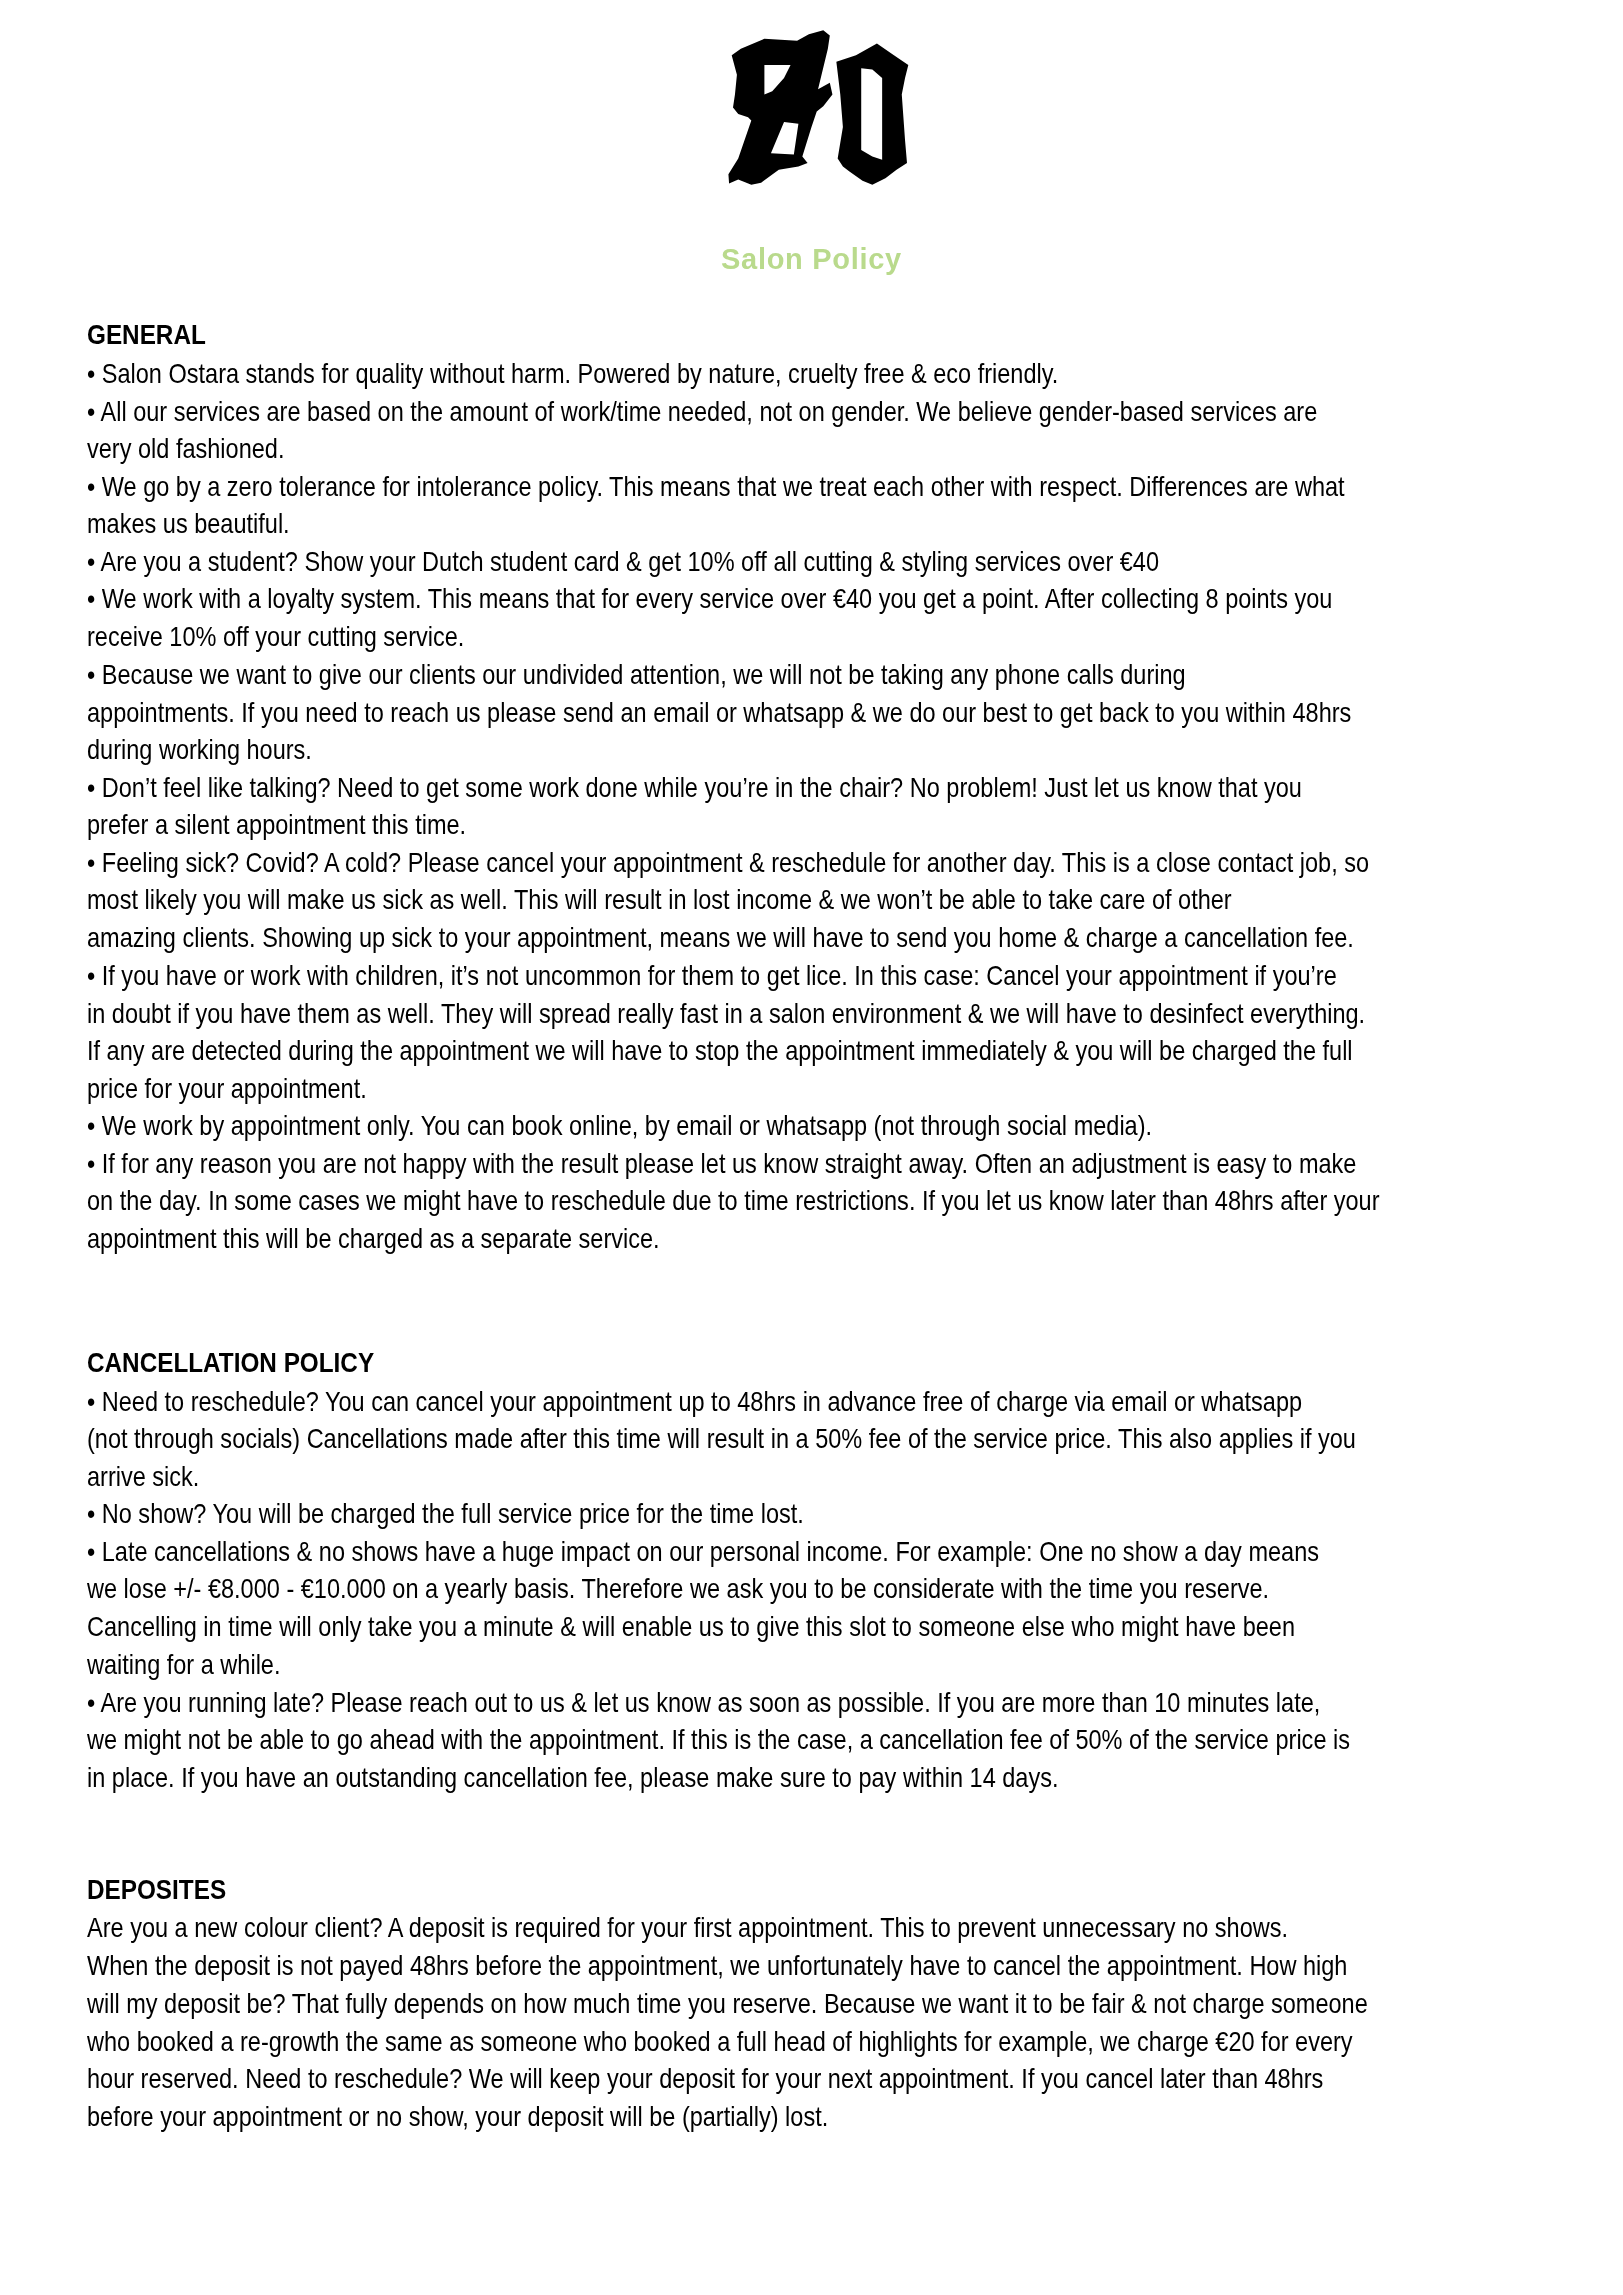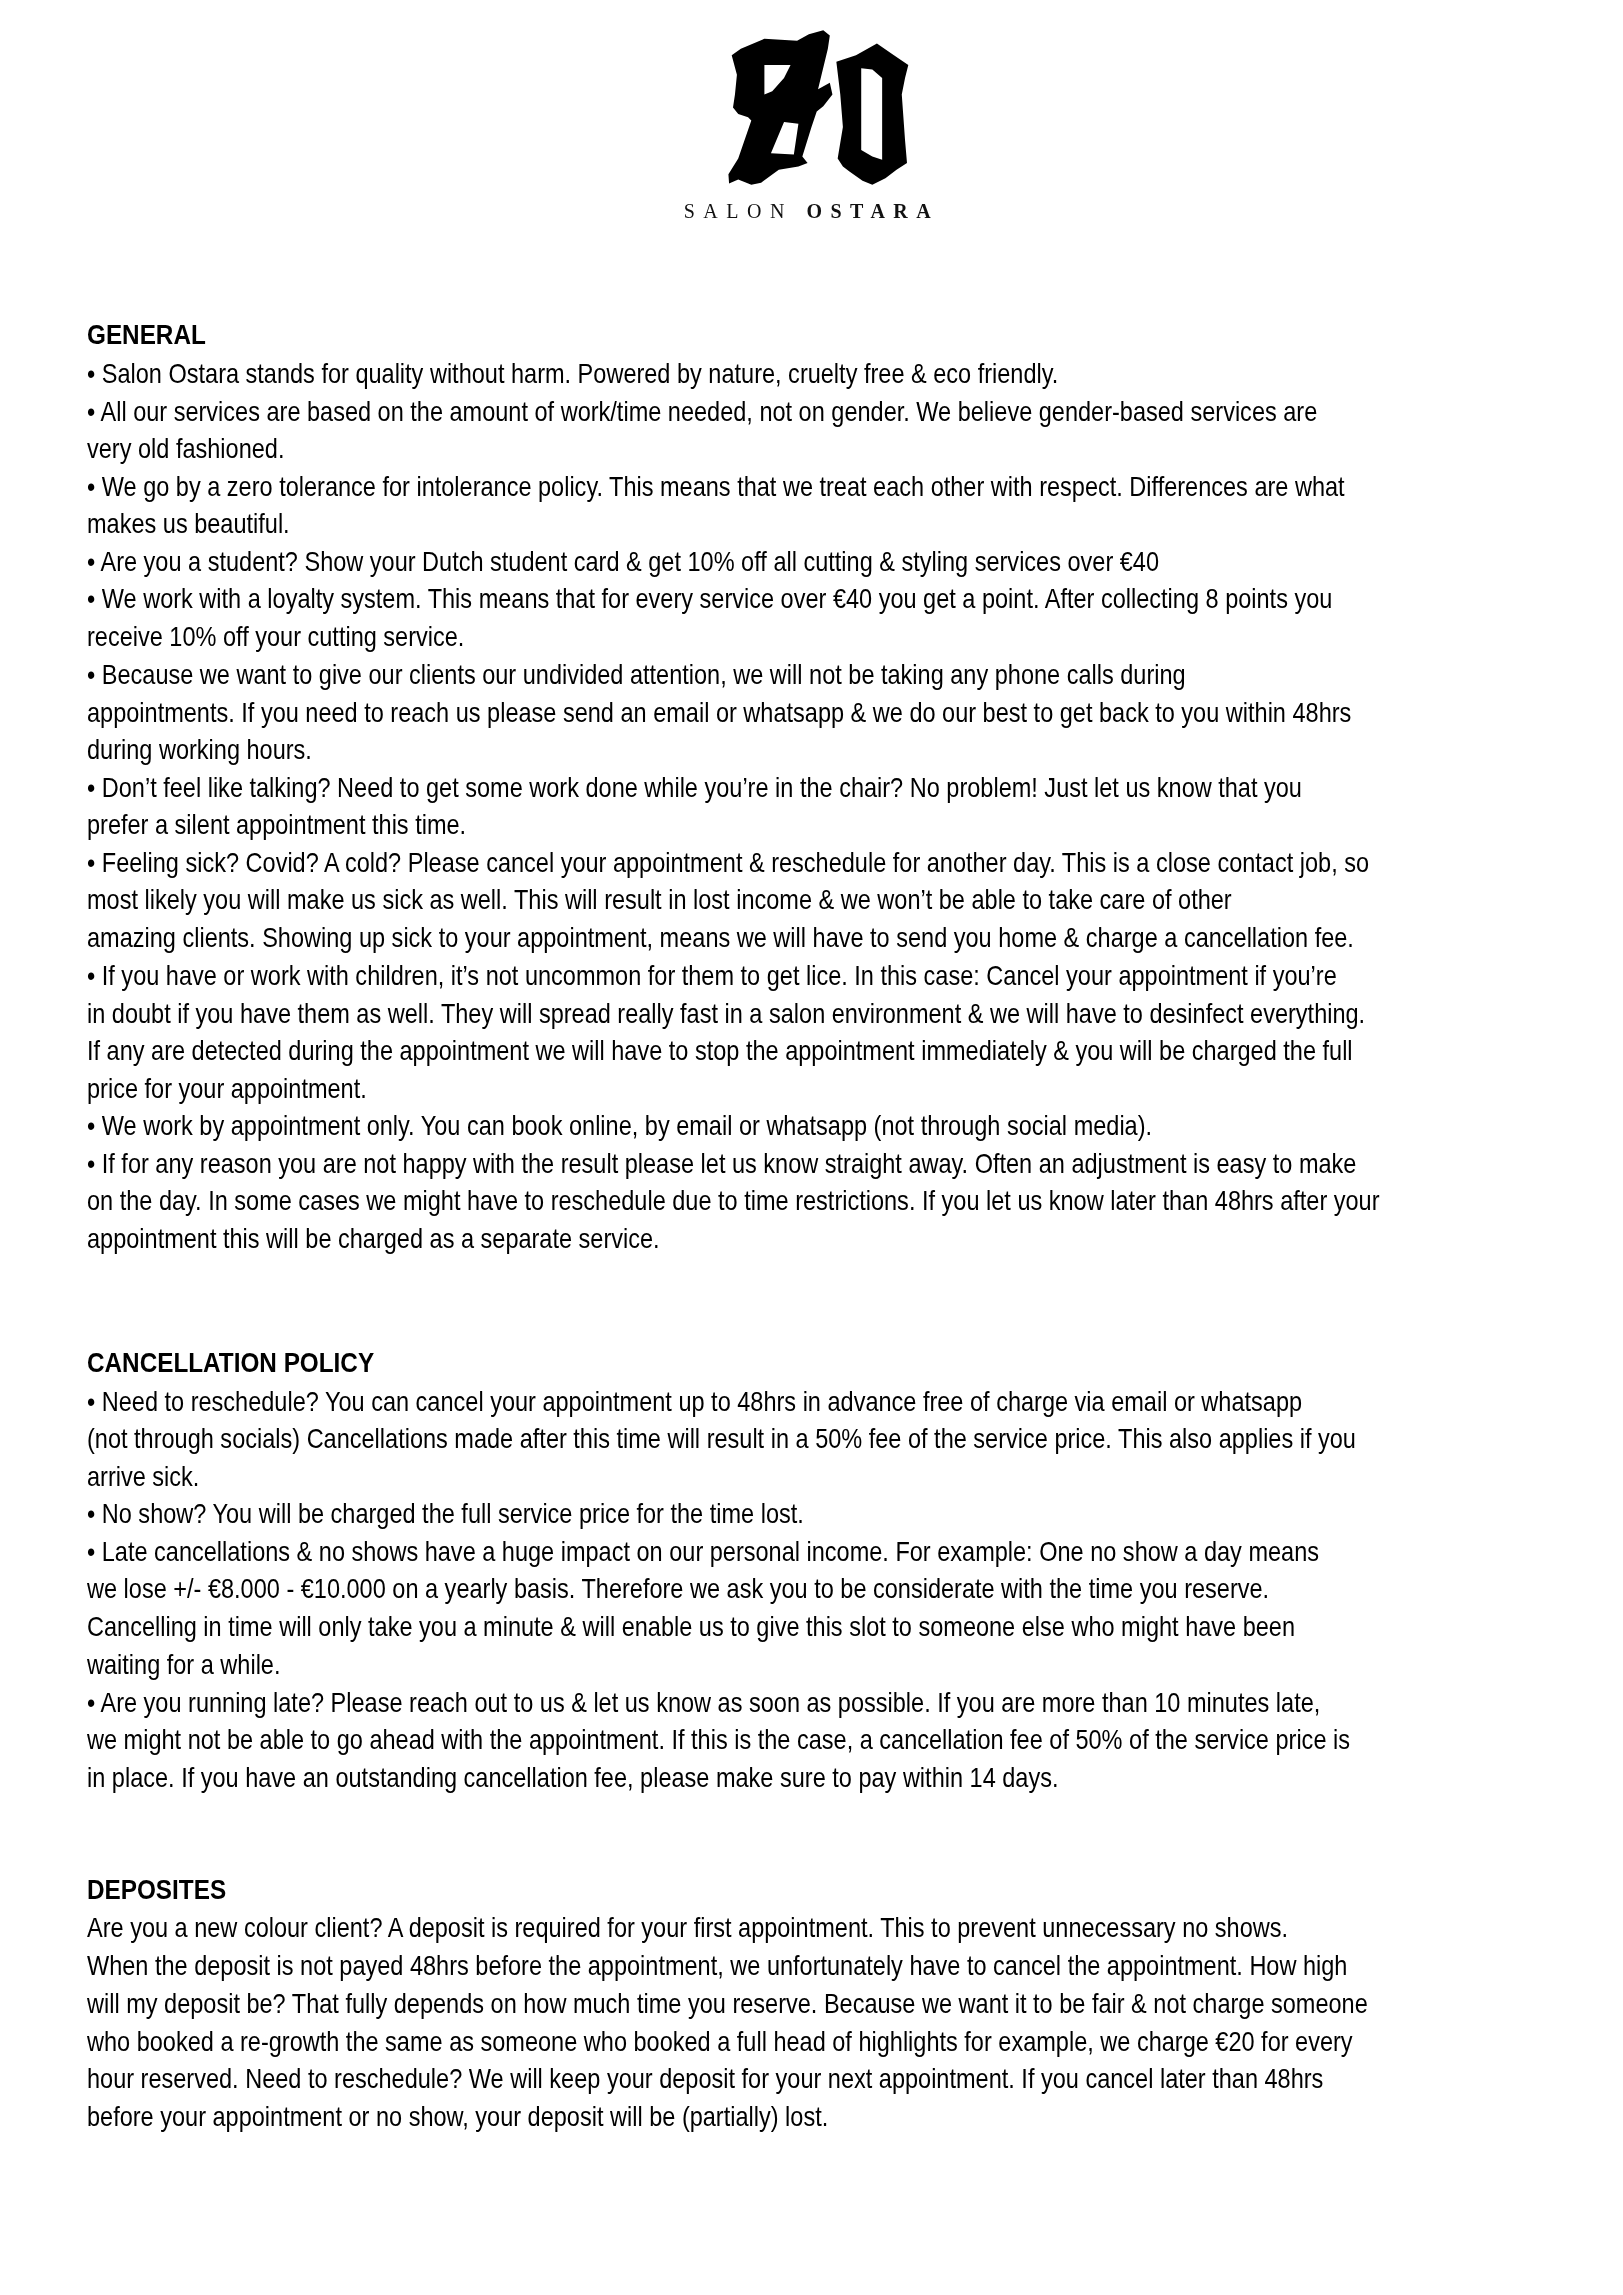--- a/index.html
+++ b/index.html
@@ -21,25 +21,22 @@
   <svg class="logo" viewBox="0 0 290 240" xmlns="http://www.w3.org/2000/svg">
 
     <path d="M60 15 L110 18 L128 8 L150 2 L160 10 L157 30 L142 92 L160 82 L164 100 L150 118 L140 126 L132 150 L118 195 L126 205 L112 210 L82 215 L55 235 L40 238 L20 230 L6 236 L5 222 L20 198 L40 140 L35 135 L20 130 L12 120 L15 100 L18 70 L10 40 L24 30 Z
              M60 55 L60 100 L72 95 L90 75 L100 55 Z
              M90 142 L70 190 L105 192 L112 145 Z" fill="#000" fill-rule="evenodd"></path>
 
     <path d="M170 50 L200 40 L232 22 L258 40 L280 55 L275 75 L270 100 L275 170 L278 205 L262 215 L245 228 L225 238 L210 232 L190 218 L180 210 L172 198 L180 150 L176 100 Z
              M208 60 L208 185 L225 195 L240 200 L240 75 L225 62 Z" fill="#000" fill-rule="evenodd"></path>
   </svg>
 
-  <div class="brand">
-    <span>SALON</span>
-    <span class="b2">OSTARA</span>
-  </div>
 
+  <div class="title" style="color:#b9da8c;">Salon Policy</div>
 
   <div class="content">
 
     <div class="heading" style="top:319px;">GENERAL</div>
     <div class="line" style="top:357px;">• Salon Ostara stands for quality without harm. Powered by nature, cruelty free &amp; eco friendly.</div>
     <div class="line" style="top:395px;">• All our services are based on the amount of work/time needed, not on gender. We believe gender-based services are</div>
     <div class="line" style="top:432px;">very old fashioned.</div>
     <div class="line" style="top:470px;">• We go by a zero tolerance for intolerance policy. This means that we treat each other with respect. Differences are what</div>
     <div class="line" style="top:507px;">makes us beautiful.</div>
     <div class="line" style="top:545px;">• Are you a student? Show your Dutch student card &amp; get 10% off all cutting &amp; styling services over €40</div>

